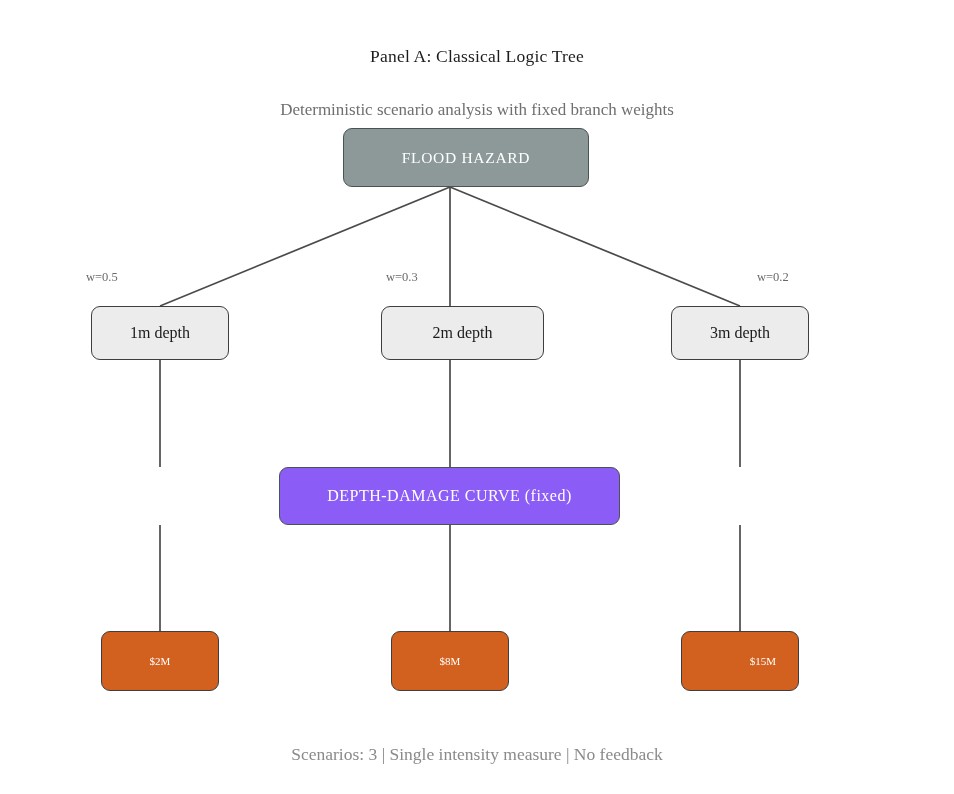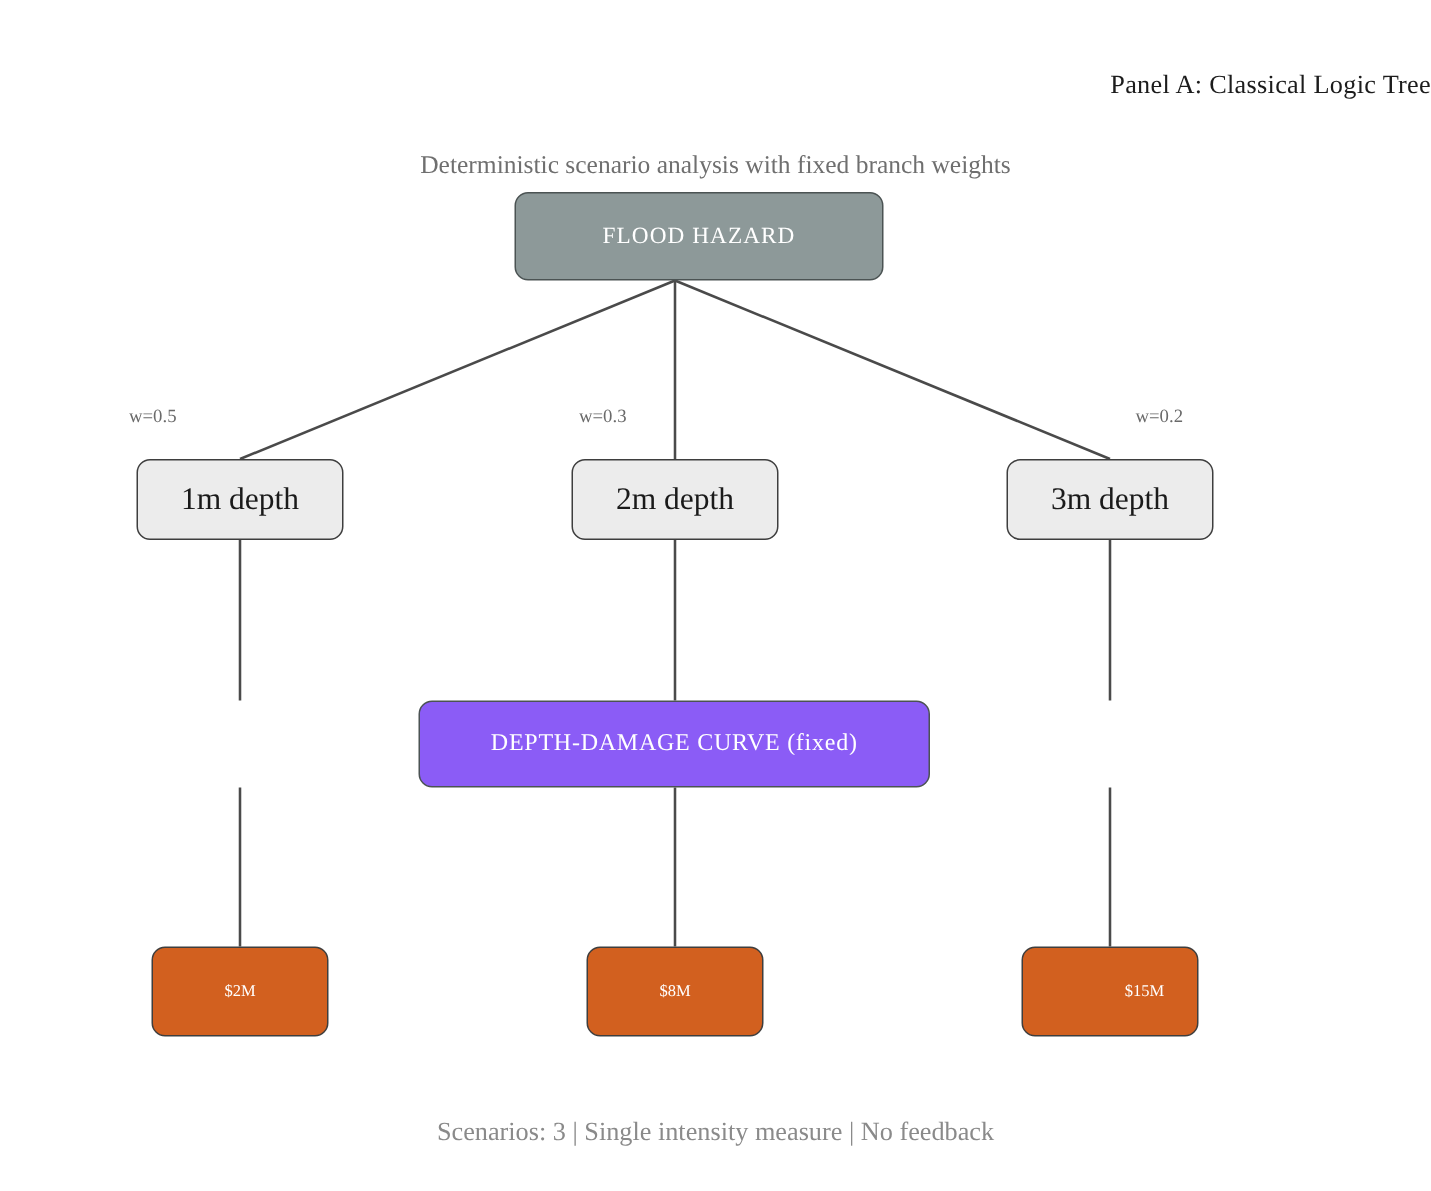--- a/index.html
+++ b/index.html
@@ -23,21 +23,21 @@
     top: 0;
     width: 954px;
     height: 794px;
     pointer-events: none;
   }
 
   .title {
     position: absolute;
     left: 0;
     width: 954px;
-    text-align: right;
+    text-align: center;
     color: #1c1c1c;
     font-size: 17.5px;
     letter-spacing: 0.2px;
   }
   .subtitle {
     position: absolute;
     left: 0;
     width: 954px;
     text-align: center;
     color: #6f6f6f;
@@ -66,21 +66,21 @@
   .node-root {
     background: #8d9999;
     color: #ffffff;
     font-size: 15.5px;
     letter-spacing: 0.7px;
   }
   .node-mid {
     background: #ececec;
     color: #1a1a1a;
     border-color: #3e3e3e;
-    font-size: 21px;
+    font-size: 16px;
   }
   .node-process {
     background: #8b5cf6;
     color: #ffffff;
     font-size: 16px;
     letter-spacing: 0.5px;
   }
   .node-leaf {
     background: #d2601f;
     color: #ffffff;
@@ -116,21 +116,21 @@
     </svg>
 
   <div id="node-layer">
       <div class="node node-root" style="left: 343px; top: 128px; width: 246px; height: 59px;">
         <span>FLOOD HAZARD</span>
       </div>
       <div class="node node-mid" style="left: 91px; top: 306px; width: 138px; height: 54px;">
         <span>1m depth</span>
       </div>
       <div class="weight-label" style="left: 86px; top: 270px;">w=0.5</div>
-      <div class="node node-mid" style="left: 381px; top: 306px; width: 138px; height: 54px;">
+      <div class="node node-mid" style="left: 381px; top: 306px; width: 163px; height: 54px;">
         <span>2m depth</span>
       </div>
       <div class="weight-label" style="left: 386px; top: 270px;">w=0.3</div>
       <div class="node node-mid" style="left: 671px; top: 306px; width: 138px; height: 54px;">
         <span>3m depth</span>
       </div>
       <div class="weight-label" style="left: 757px; top: 270px;">w=0.2</div>
       <div class="node node-process" style="left: 279px; top: 467px; width: 341px; height: 58px;">
         <span>DEPTH-DAMAGE CURVE (fixed)</span>
       </div>

